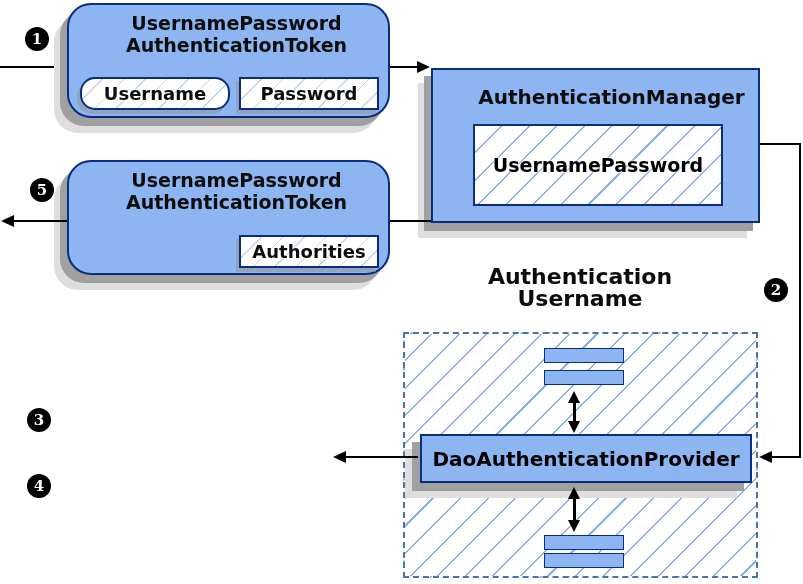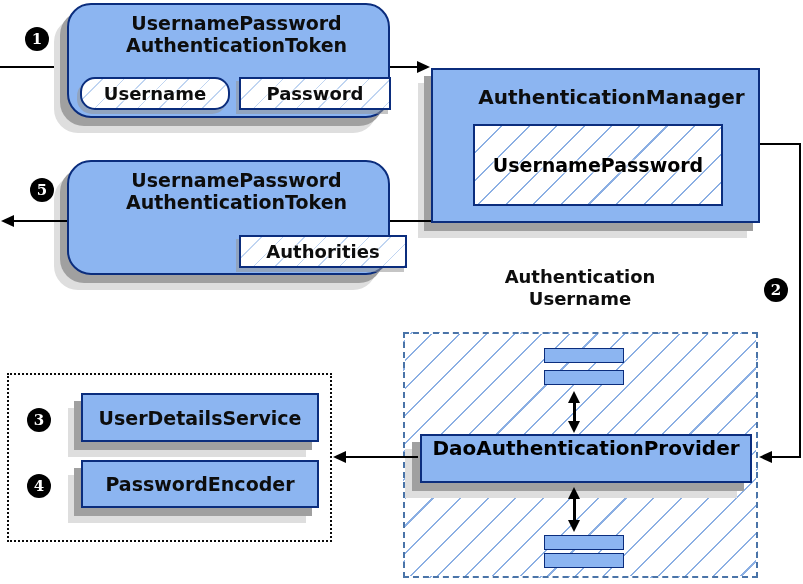--- a/index.html
+++ b/index.html
@@ -83,21 +83,21 @@
   </div>
 
   <div class="bluebox rounded" style="left:67px;top:3px;width:323px;height:115px;">
     <div class="title" style="top:7px;font-size:19px;">
       <span style="display:block;">UsernamePassword</span>
       <span style="display:block;">AuthenticationToken</span>
     </div>
     <div class="fieldbox hatch-light" style="left:11px;top:72px;width:150px;height:33px;border-radius:15px;">
       <span>Username</span>
     </div>
-    <div class="fieldbox hatch-light" style="left:170px;top:72px;width:152px;height:33px;">
+    <div class="fieldbox hatch-light" style="left:170px;top:72px;width:140px;height:33px;">
       <span>Password</span>
     </div>
   </div>
 
   <div class="hline" style="left:390px;top:66px;width:29px;height:2px;"></div>
   <div class="head head-right" style="left:417px;top:61px;"></div>
 
   <div class="bluebox" style="left:431px;top:68px;width:329px;height:155px;">
     <div class="title" style="top:16px;font-size:20px;padding-left:16px;">
       <span>AuthenticationManager</span>
@@ -107,79 +107,71 @@
     </div>
   </div>
 
   <div class="hline" style="left:390px;top:220px;width:41px;height:2px;"></div>
 
   <div class="bluebox rounded" style="left:67px;top:160px;width:323px;height:115px;">
     <div class="title" style="top:7px;font-size:19px;">
       <span style="display:block;">UsernamePassword</span>
       <span style="display:block;">AuthenticationToken</span>
     </div>
-    <div class="fieldbox hatch-light" style="left:170px;top:73px;width:168px;height:33px;">
+    <div class="fieldbox hatch-light" style="left:170px;top:73px;width:140px;height:33px;">
       <span>Authorities</span>
     </div>
   </div>
 
   <div class="hline" style="left:11px;top:220px;width:56px;height:2px;"></div>
   <div class="head head-left" style="left:1px;top:215px;"></div>
   <div class="marker" style="left:30px;top:178px;">
     <span>5</span>
   </div>
 
   <div class="hline" style="left:760px;top:143px;width:41px;height:2px;"></div>
   <div class="vline" style="left:799px;top:143px;width:2px;height:315px;"></div>
   <div class="hline" style="left:771px;top:456px;width:30px;height:2px;"></div>
   <div class="head head-left" style="left:759px;top:451px;"></div>
   <div class="marker" style="left:764px;top:278px;">
     <span>2</span>
   </div>
 
-  <div class="title" style="left:480px;top:266px;width:200px;font-size:18px;right:auto;">
+  <div class="title" style="left:480px;top:266px;width:200px;font-size:22px;right:auto;">
     <span style="display:block;">Authentication</span>
     <span style="display:block;">Username</span>
   </div>
 
   <div id="providers-dashed-box" class="hatch">
     <div class="bar" style="left:139px;top:14px;"></div>
     <div class="bar" style="left:139px;top:36px;"></div>
 
     <div class="dbl-arrow" style="left:162px;top:57px;height:42px;">
       <div class="head head-up"></div>
       <div class="stem"></div>
       <div class="head head-down"></div>
     </div>
 
-    <div class="bluebox" style="left:15px;top:100px;width:332px;height:49px;display:flex;justify-content:center;font-weight:bold;font-size:20px;box-shadow:-8px 8px 0 #a0a0a0,-15px 15px 0 #dedede;">
+    <div class="bluebox" style="left:15px;top:100px;width:332px;height:49px;display:flex;align-items:center;justify-content:center;font-weight:bold;font-size:20px;box-shadow:-8px 8px 0 #a0a0a0,-15px 15px 0 #dedede;">
       <span>DaoAuthenticationProvider</span>
     </div>
 
     <div class="dbl-arrow" style="left:162px;top:153px;height:45px;">
       <div class="head head-up"></div>
       <div class="stem"></div>
       <div class="head head-down"></div>
     </div>
 
     <div class="bar" style="left:139px;top:201px;"></div>
     <div class="bar" style="left:139px;top:219px;"></div>
   </div>
 
   <div class="hline" style="left:345px;top:456px;width:73px;height:2px;"></div>
   <div class="head head-left" style="left:333px;top:451px;"></div>
 
-  <div id="services-dotted-box">
-    <div class="bluebox svc-box" style="top:18px;">
-      <span>UserDetailsService</span>
-    </div>
-    <div class="bluebox svc-box" style="top:85px;height:48px;">
-      <span>PasswordEncoder</span>
-    </div>
-  </div>
   <div class="marker" style="left:27px;top:408px;">
     <span>3</span>
   </div>
   <div class="marker" style="left:27px;top:474px;">
     <span>4</span>
   </div>
 
 </div>
 
 </body></html>

